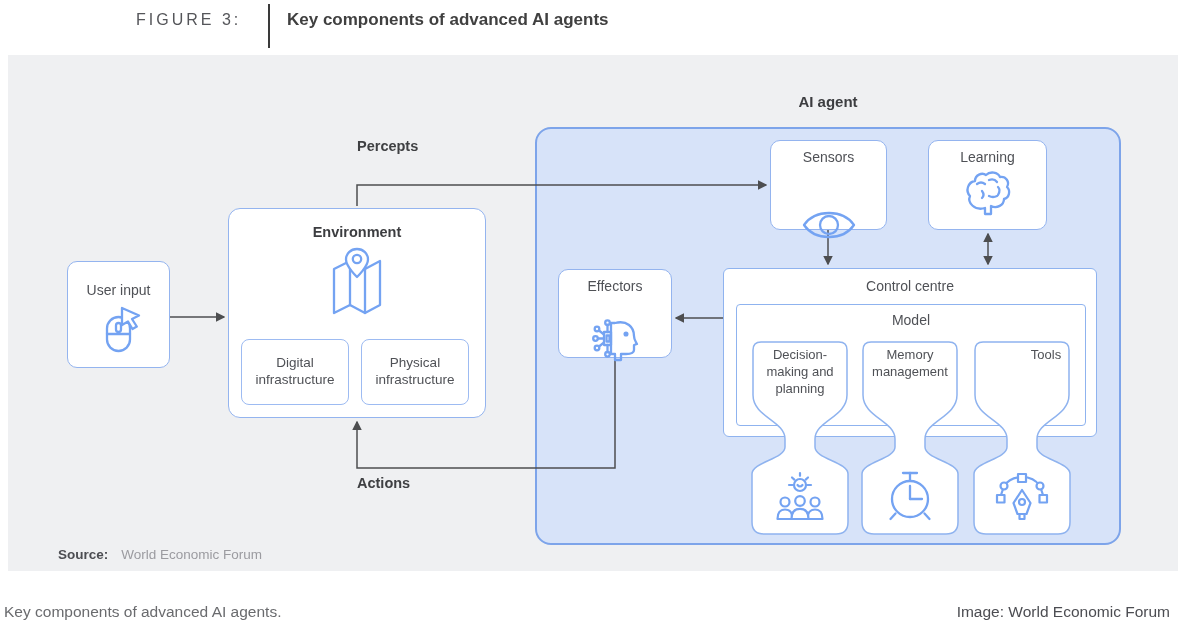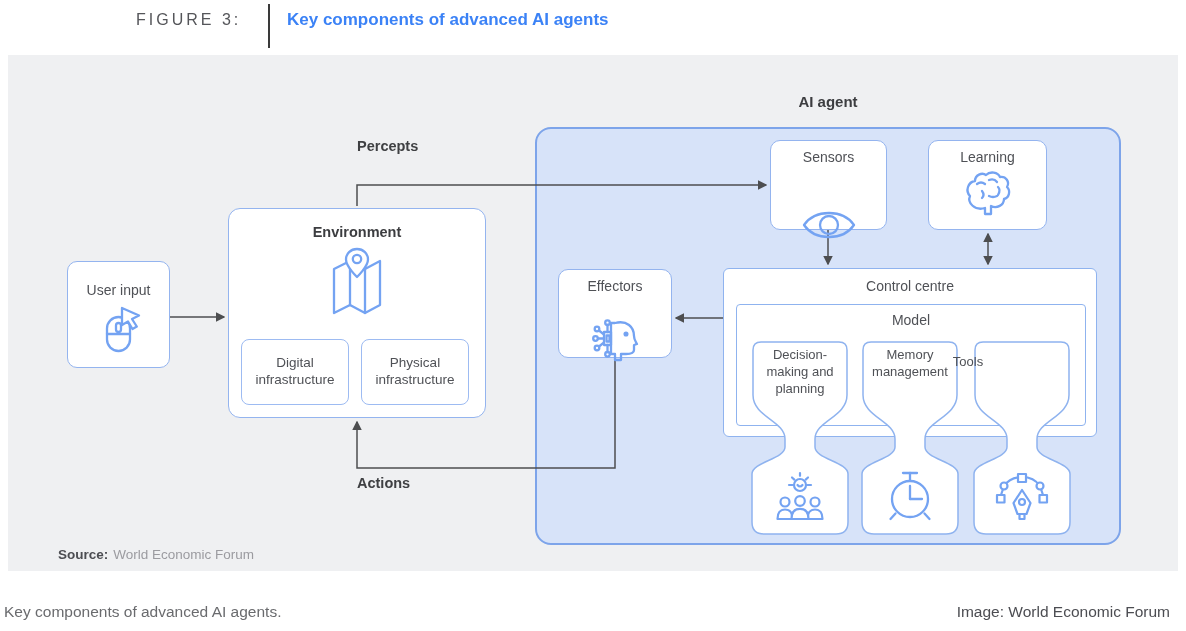--- a/index.html
+++ b/index.html
@@ -4,21 +4,21 @@
 <style>
   * { box-sizing: border-box; }
   html,body { margin:0; padding:0; background:#ffffff; }
   body { width:1186px; height:631px; font-family:"Liberation Sans", sans-serif; position:relative; overflow:hidden; }
 
   .page { position:absolute; inset:0; }
 
   
   .fig-label { position:absolute; left:136px; top:11px; font-size:16px; letter-spacing:3px; color:#55565a; }
   .hdr-divider { position:absolute; left:268px; top:4px; width:1.5px; height:44px; background:#3a3a3a; }
-  .fig-title { position:absolute; left:287px; top:10px; font-size:17px; font-weight:bold; color:#3b82f6; }
+  .fig-title { position:absolute; left:287px; top:10px; font-size:17px; font-weight:bold; color:#404040; }
 
   
   .panel { position:absolute; left:8px; top:55px; width:1170px; height:516px; background:#eff0f2; }
 
   .ai-agent { position:absolute; left:527px; top:72px; width:586px; height:418px;
               background:#d7e3f9; border:2px solid #7da4ea; border-radius:16px; z-index:1; }
   .ai-agent-label { position:absolute; left:527px; top:38px; width:586px; text-align:center;
               font-size:15px; font-weight:bold; color:#3c3d40; z-index:6; }
 
   .box { position:absolute; background:#fff; border:1.5px solid #94b4ef; border-radius:10px;
@@ -42,33 +42,33 @@
                     background:#fff; border:1.5px solid #8fb3ef; border-radius:6px; z-index:2; }
   .cc-title { position:absolute; left:0; top:9px; width:100%; text-align:center; font-size:14px; color:#4f5156; }
   .model { position:absolute; left:12px; top:35px; width:350px; height:122px;
            background:#fff; border:1.2px solid #8fb3ef; border-radius:4px; z-index:3; }
   .model-title { position:absolute; left:0; top:7px; width:100%; text-align:center; font-size:14px; color:#4f5156; }
 
   svg.overlay { position:absolute; left:0; top:0; width:1170px; height:516px; z-index:4; pointer-events:none; }
 
   .col-label { position:absolute; top:292px; width:94px; font-size:13px; color:#4f5156;
                text-align:center; line-height:1.3; z-index:6; }
-  .col-label.c0 { left:745px; } .col-label.c1 { left:855px; } .col-label.c2 { left:913px;margin-top:7px; }
+  .col-label.c0 { left:745px; } .col-label.c1 { left:855px; } .col-label.c2 { left:991px; }
 
   .col-icon { position:absolute; top:403px; width:96px; height:76px; display:flex;
               align-items:center; justify-content:center; z-index:6; }
   .col-icon.c0 { left:744px; } .col-icon.c1 { left:854px; } .col-icon.c2 { left:966px; }
 
   .flow-label { position:absolute; font-size:14.5px; font-weight:bold; color:#3f4043; z-index:6; }
   .percepts { left:349px; top:83px; }
   .actions  { left:349px; top:420px; }
 
   .source-line { position:absolute; left:50px; top:492px; font-size:13.5px; z-index:6; }
   .source-prefix { font-weight:bold; color:#4c4d52; }
-  .source-text { color:#9b9ba0; margin-left:5px; }
+  .source-text { color:#9b9ba0; margin-left:13px; }
 
   
   .caption { position:absolute; left:4px; top:603px; font-size:15.5px; color:#6a6b6e; }
   .credit  { position:absolute; right:16px; top:603px; font-size:15.5px; color:#4c4d52; }
 
   .icon { flex:0 0 auto; margin-top:3px; }
 </style>
 </head>
 <body>
 

